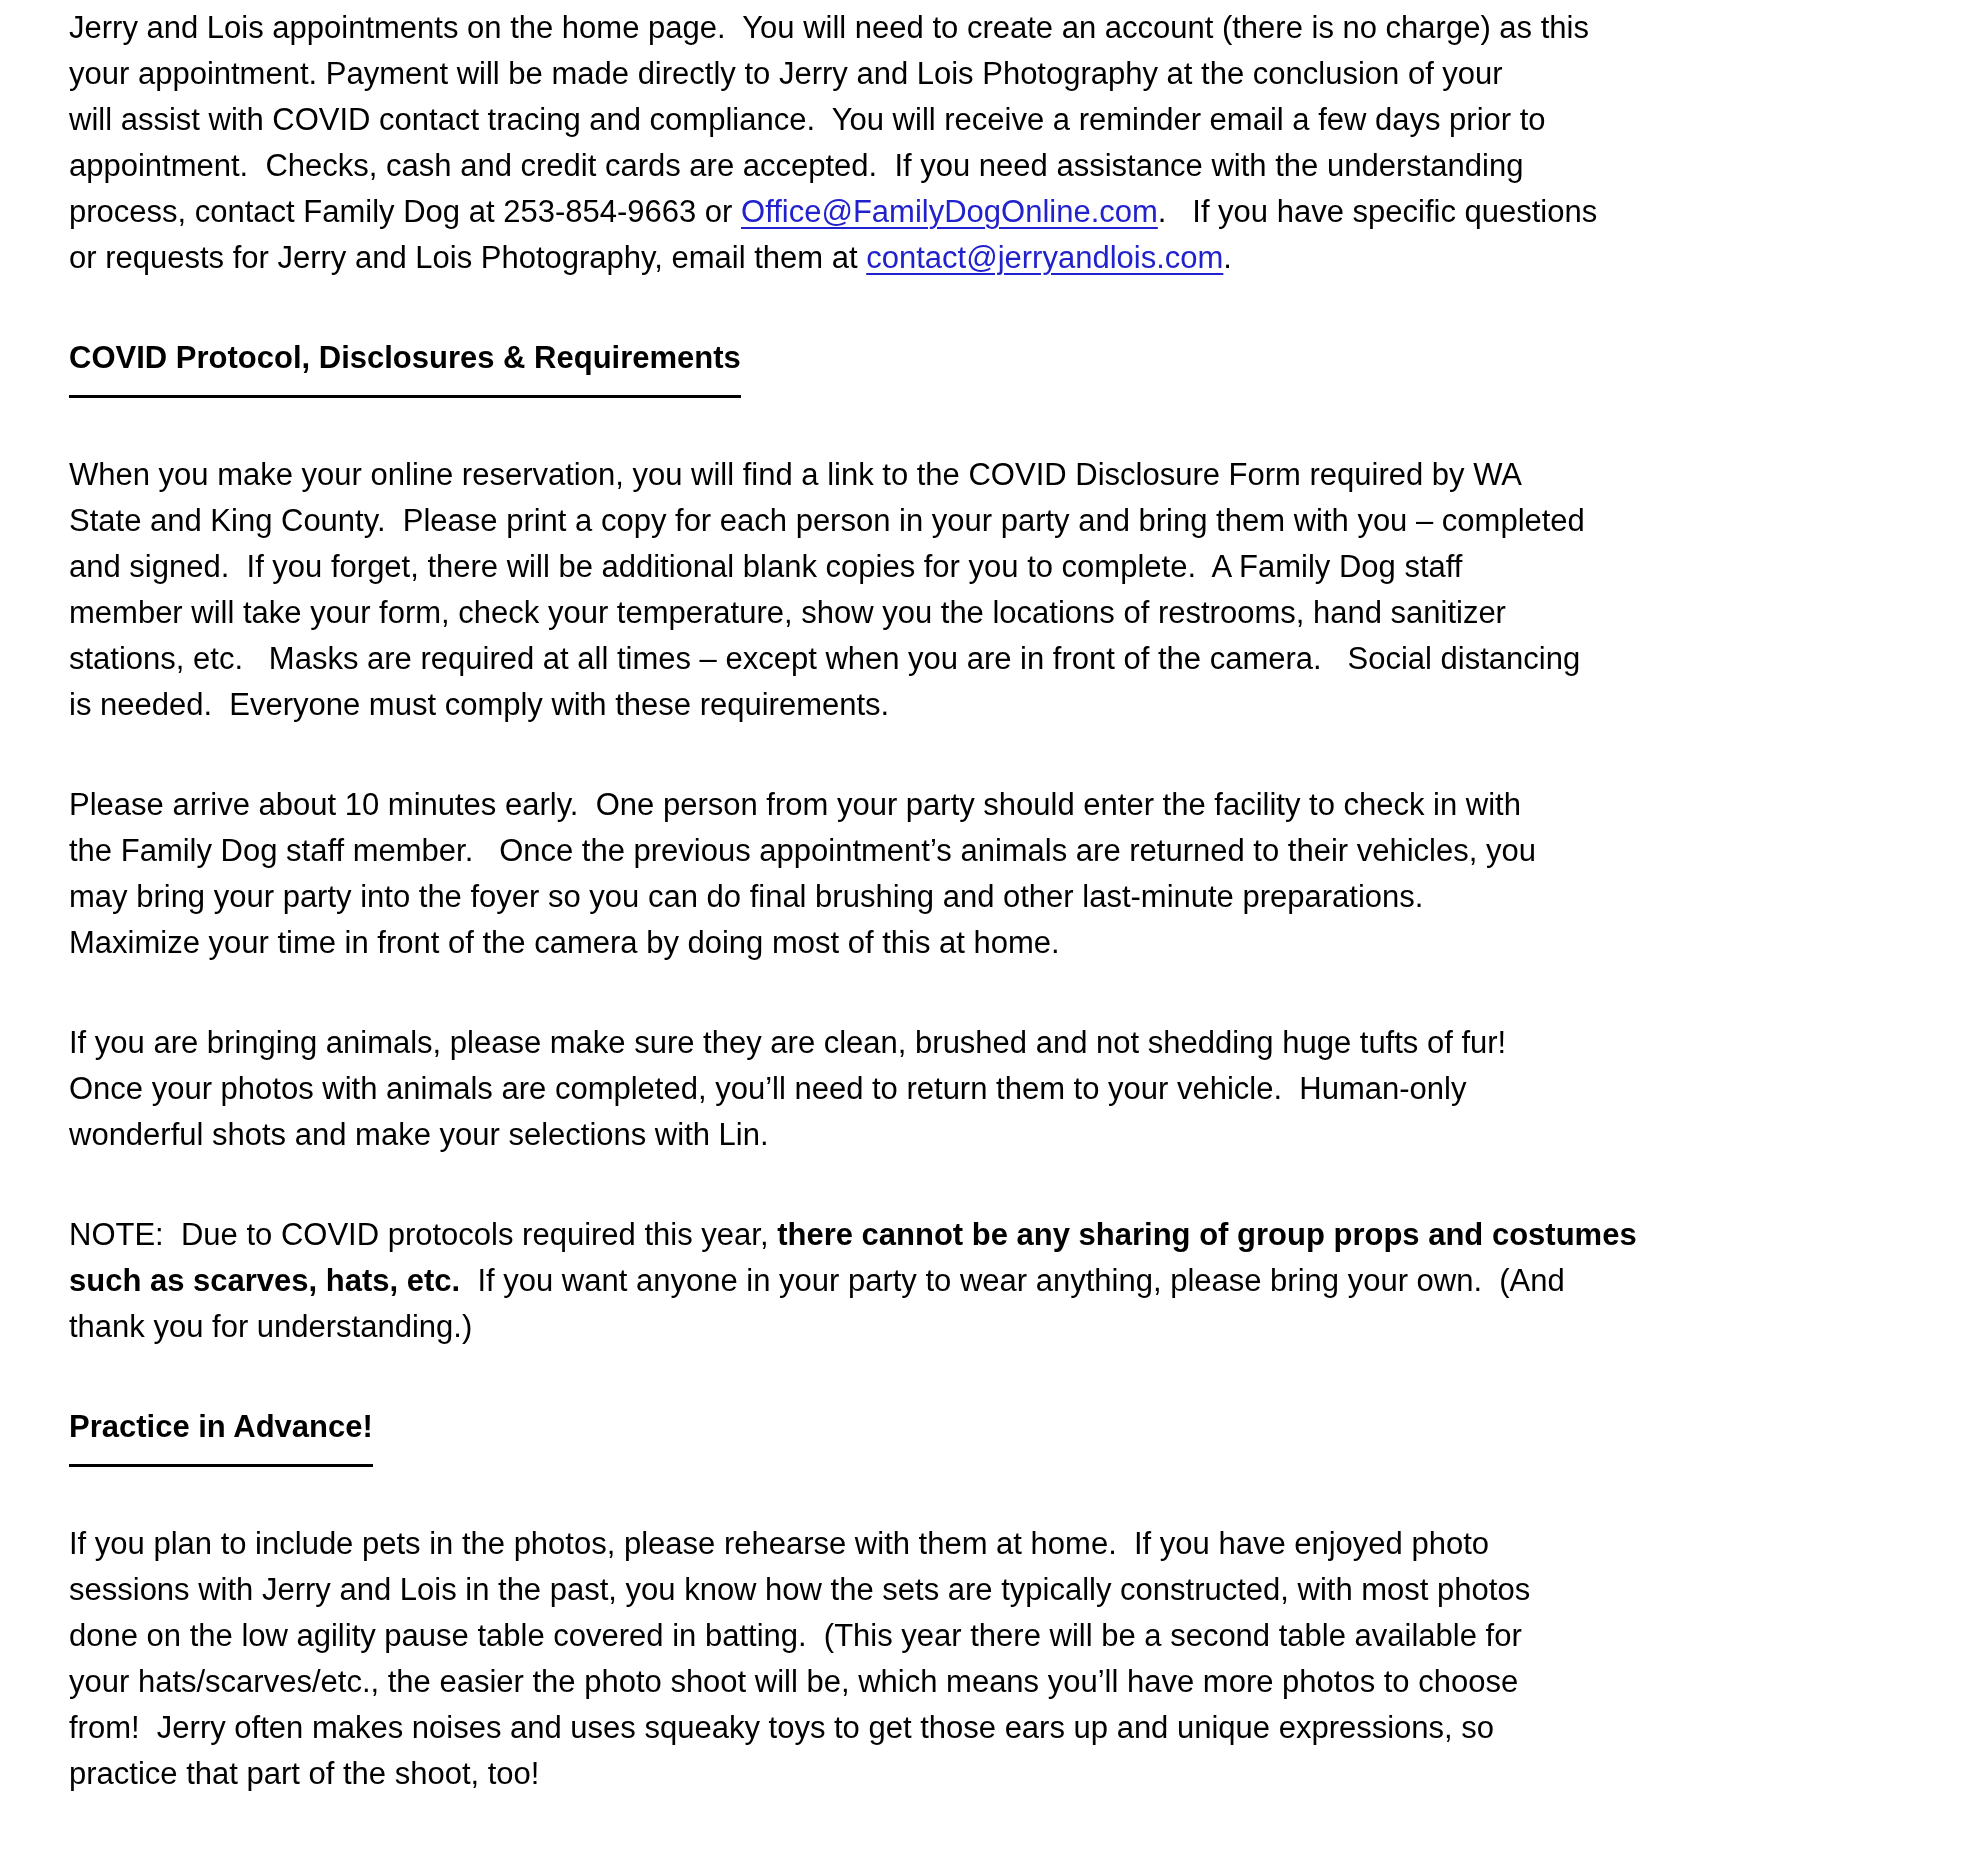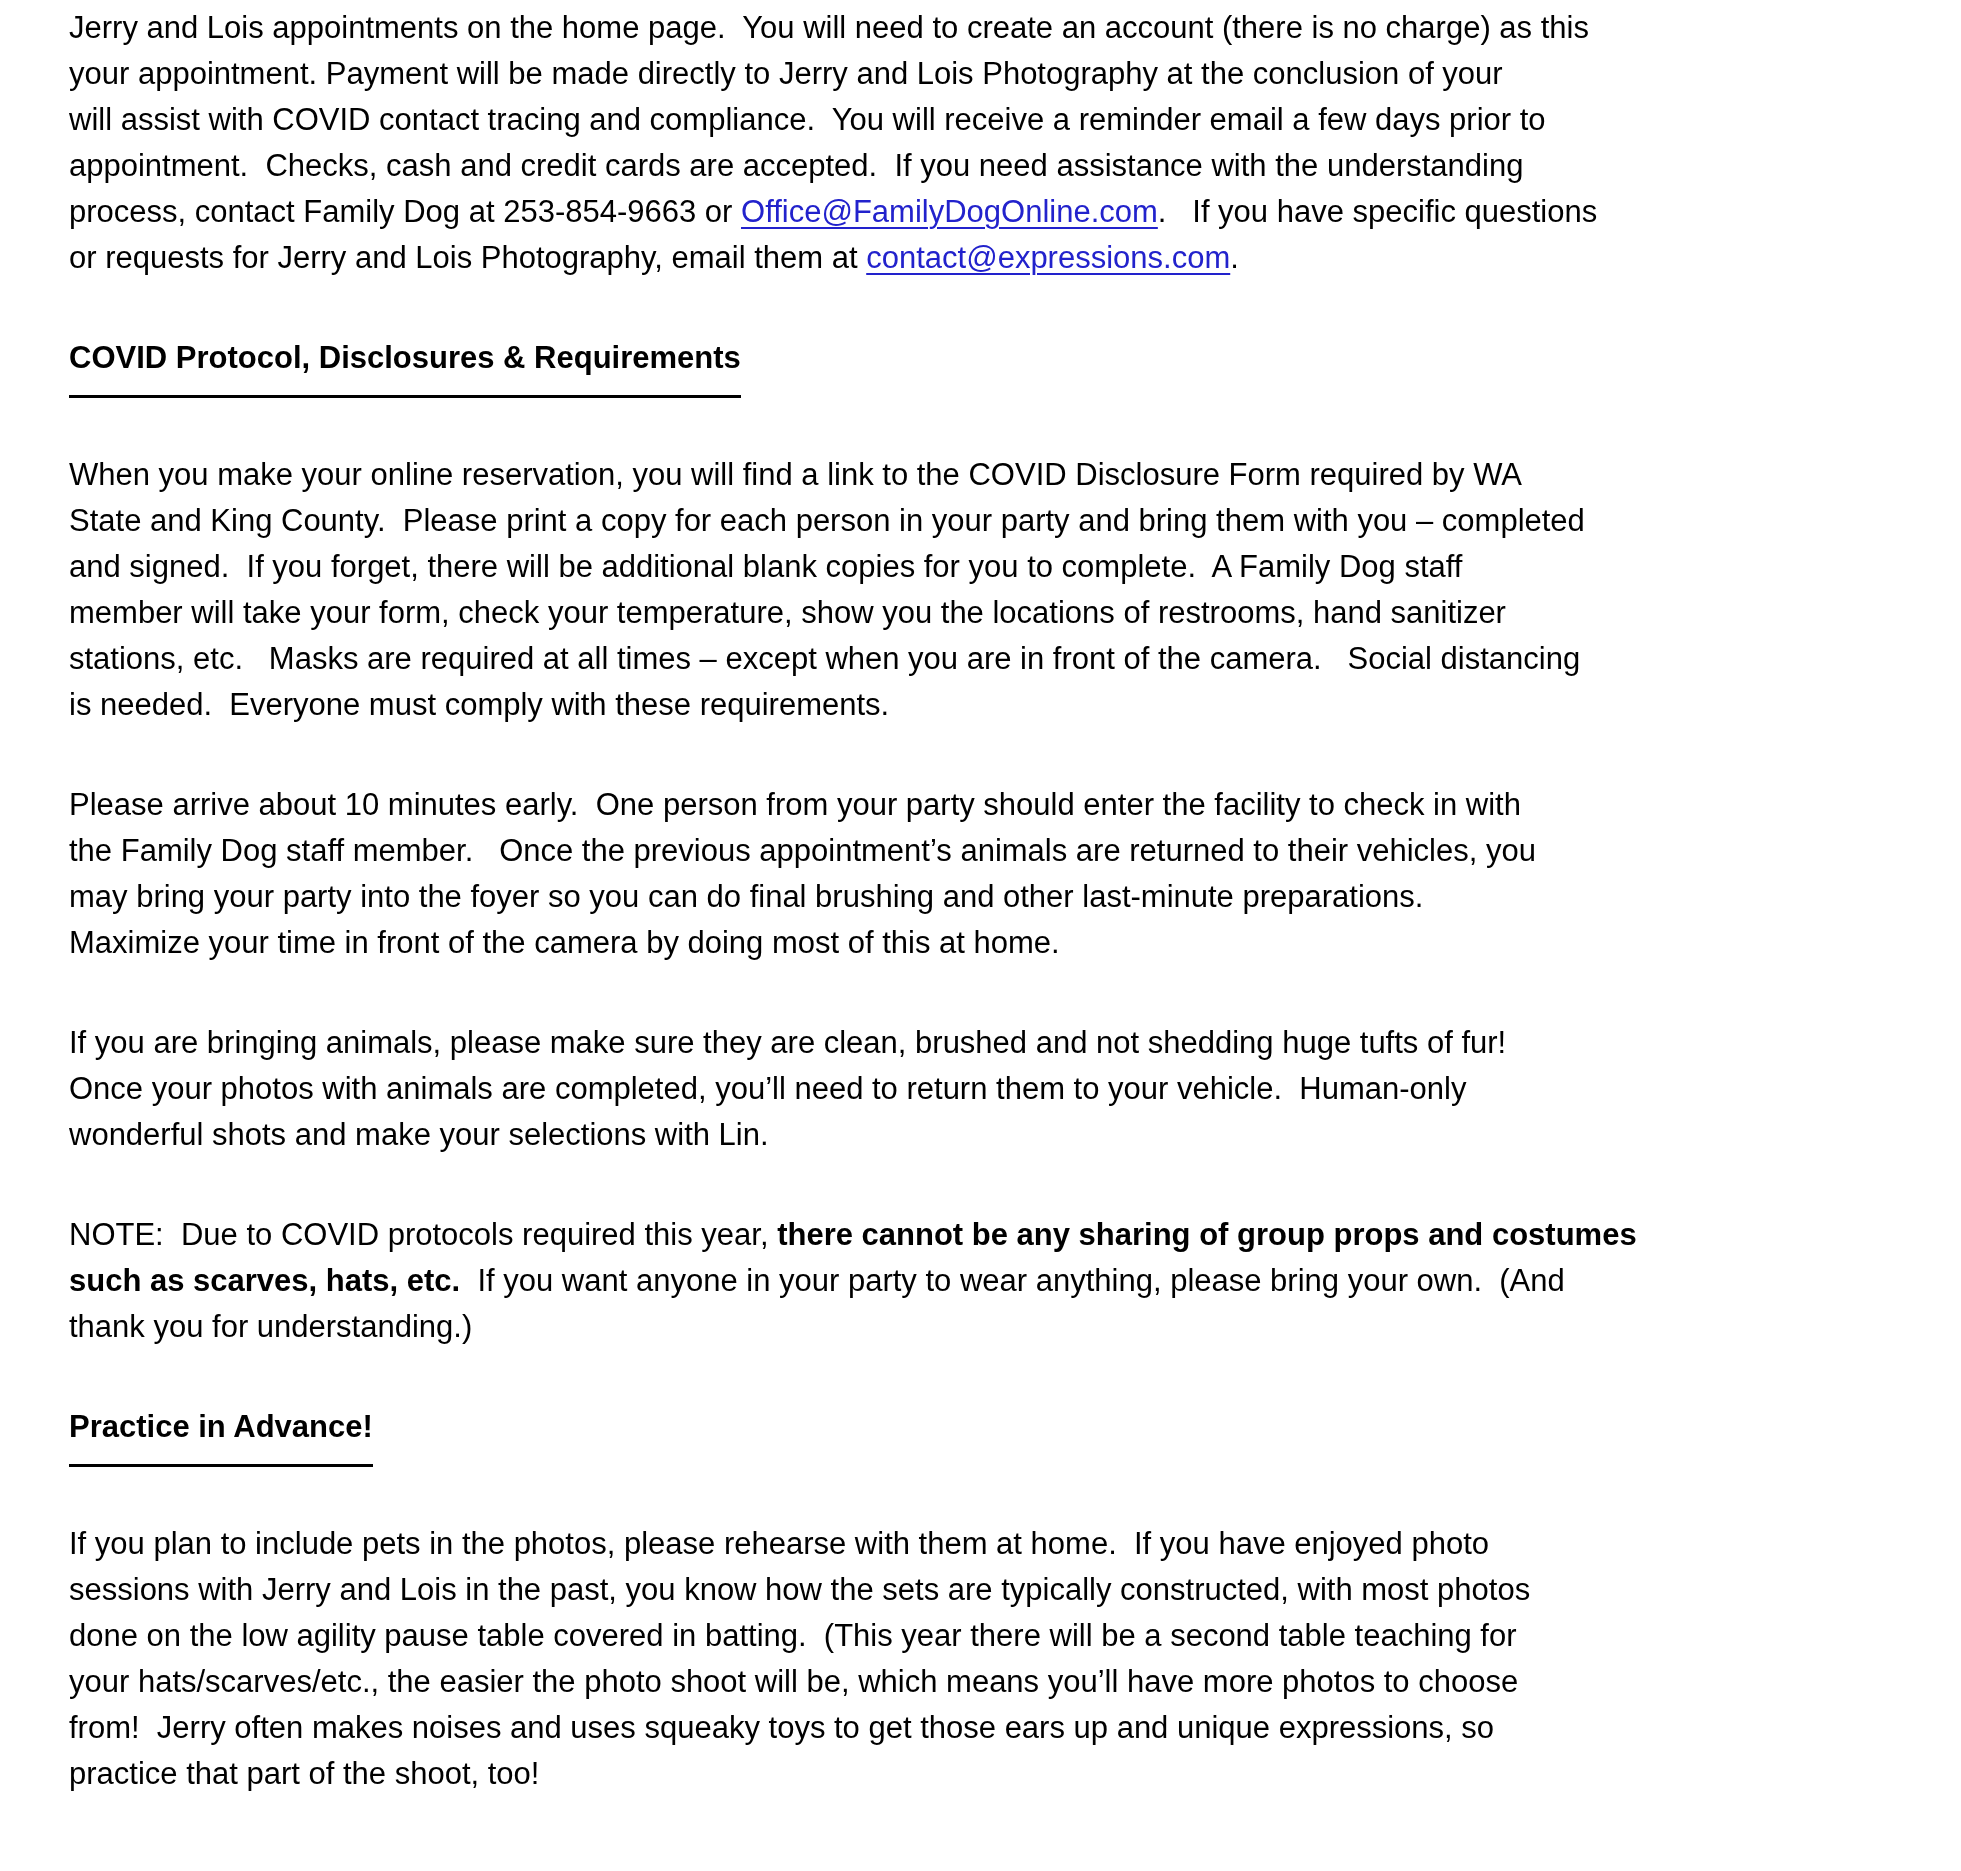--- a/index.html
+++ b/index.html
@@ -58,21 +58,21 @@
 <body>
 
 <div class="page">
   <div id="doc-content">
       <div class="paragraph">
         <div class="line"><span class="seg-normal">Jerry and Lois appointments on the home page.  You will need to create an account (there is no charge) as this</span></div>
         <div class="line"><span class="seg-normal">your appointment. Payment will be made directly to Jerry and Lois Photography at the conclusion of your</span></div>
         <div class="line"><span class="seg-normal">will assist with COVID contact tracing and compliance.  You will receive a reminder email a few days prior to</span></div>
         <div class="line"><span class="seg-normal">appointment.  Checks, cash and credit cards are accepted.  If you need assistance with the understanding</span></div>
         <div class="line"><span class="seg-normal">process, contact Family Dog at 253-854-9663 or </span><span class="seg-link">Office@FamilyDogOnline.com</span><span class="seg-normal">.   If you have specific questions</span></div>
-        <div class="line"><span class="seg-normal">or requests for Jerry and Lois Photography, email them at </span><span class="seg-link">contact@expressions.com</span><span class="seg-normal">.</span></div>
+        <div class="line"><span class="seg-normal">or requests for Jerry and Lois Photography, email them at </span><span class="seg-link">contact@jerryandlois.com</span><span class="seg-normal">.</span></div>
       </div>
       <div class="heading"><span class="heading-text">COVID Protocol, Disclosures &amp; Requirements</span></div>
       <div class="paragraph">
         <div class="line"><span class="seg-normal">When you make your online reservation, you will find a link to the COVID Disclosure Form required by WA</span></div>
         <div class="line"><span class="seg-normal">State and King County.  Please print a copy for each person in your party and bring them with you – completed</span></div>
         <div class="line"><span class="seg-normal">and signed.  If you forget, there will be additional blank copies for you to complete.  A Family Dog staff</span></div>
         <div class="line"><span class="seg-normal">member will take your form, check your temperature, show you the locations of restrooms, hand sanitizer</span></div>
         <div class="line"><span class="seg-normal">stations, etc.   Masks are required at all times – except when you are in front of the camera.   Social distancing</span></div>
         <div class="line"><span class="seg-normal">is needed.  Everyone must comply with these requirements.</span></div>
       </div>
@@ -89,20 +89,20 @@
       </div>
       <div class="paragraph">
         <div class="line"><span class="seg-normal">NOTE:  Due to COVID protocols required this year, </span><span class="seg-bold">there cannot be any sharing of group props and costumes</span></div>
         <div class="line"><span class="seg-bold">such as scarves, hats, etc.</span><span class="seg-normal">  If you want anyone in your party to wear anything, please bring your own.  (And</span></div>
         <div class="line"><span class="seg-normal">thank you for understanding.)</span></div>
       </div>
       <div class="heading"><span class="heading-text">Practice in Advance!</span></div>
       <div class="paragraph">
         <div class="line"><span class="seg-normal">If you plan to include pets in the photos, please rehearse with them at home.  If you have enjoyed photo</span></div>
         <div class="line"><span class="seg-normal">sessions with Jerry and Lois in the past, you know how the sets are typically constructed, with most photos</span></div>
-        <div class="line"><span class="seg-normal">done on the low agility pause table covered in batting.  (This year there will be a second table teaching for</span></div>
+        <div class="line"><span class="seg-normal">done on the low agility pause table covered in batting.  (This year there will be a second table available for</span></div>
         <div class="line"><span class="seg-normal">your hats/scarves/etc., the easier the photo shoot will be, which means you’ll have more photos to choose</span></div>
         <div class="line"><span class="seg-normal">from!  Jerry often makes noises and uses squeaky toys to get those ears up and unique expressions, so</span></div>
         <div class="line"><span class="seg-normal">practice that part of the shoot, too!</span></div>
       </div>
     </div>
 </div>
 
 
 </body></html>

